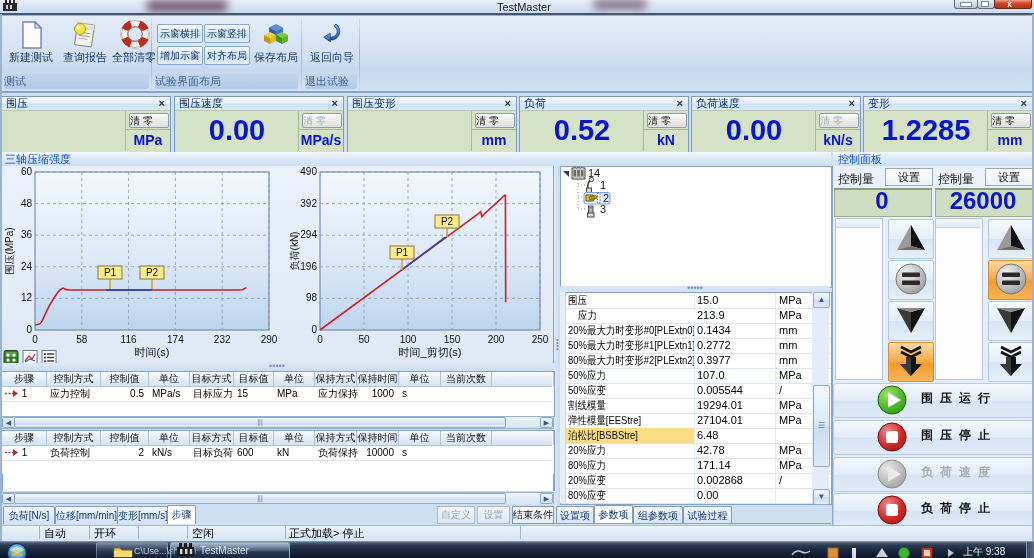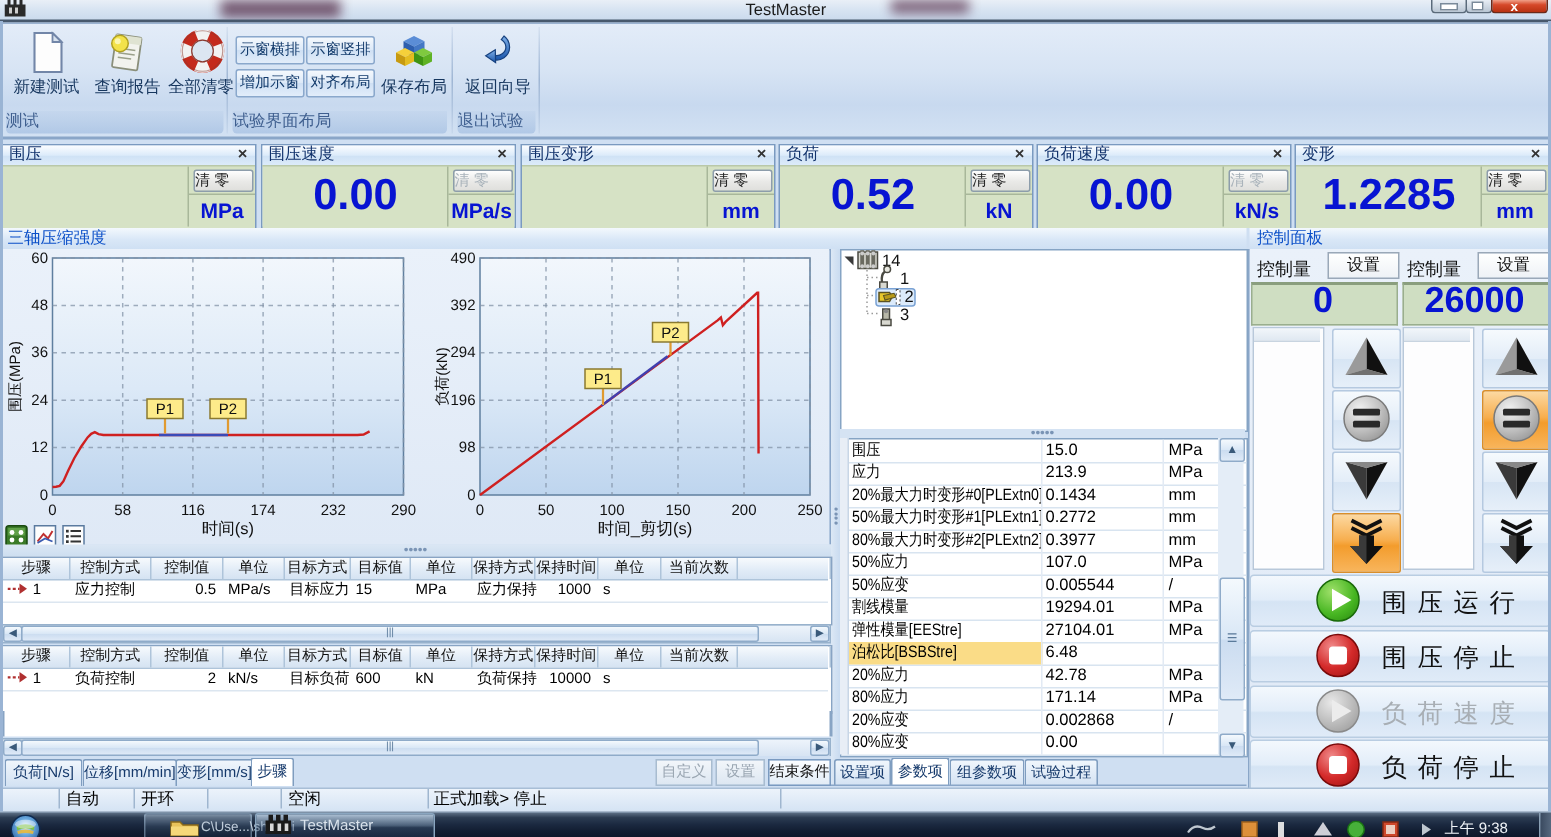--- a/index.html
+++ b/index.html
@@ -19,21 +19,21 @@
 .zbtn.dis{color:#a8b2ba}
 .ptitle{background:linear-gradient(180deg,#f3f8fd,#d9e7f7 55%,#cfe0f3);border-bottom:1px solid #93aecd;color:#0c50c8;font-size:11px}
 .panelbg{background:linear-gradient(180deg,#eaf1fa,#dfe9f6)}
 .white{background:#fff;border:1px solid #86a4c4}
 .tab{background:linear-gradient(180deg,#f0f6fc,#d3e2f3);border:1px solid #7f9dbf;border-bottom:none;border-radius:2px 2px 0 0;text-align:center;color:#15396b;font-size:10px;white-space:nowrap;overflow:hidden}
 .tab.act{background:#fff;color:#15396b}
 .cell{overflow:hidden;white-space:nowrap}
 .gbtn{background:linear-gradient(180deg,#f6fafd,#e3edf8 50%,#d7e5f4 51%,#e6eff9);border:1px solid #b5c9e0;border-radius:2px}
 .gbtn.org{background:linear-gradient(180deg,#fcd9a2,#f7ae4e 45%,#f39c2c 55%,#f8b55c);border:1px solid #d98e2a}
 .abtn{background:linear-gradient(180deg,#f3f8fd,#e2edf9 48%,#d5e4f4 52%,#e0ebf8);border:1px solid #b9cde2;border-radius:3px}
-.abtxt{font-size:17px;font-weight:normal;color:#111;letter-spacing:7px;white-space:nowrap}
+.abtxt{font-size:12px;font-weight:bold;color:#111;letter-spacing:7px;white-space:nowrap}
 .hdr{background:linear-gradient(180deg,#f7fafd,#e2ecf7 55%,#d5e3f2);color:#111}
 .hcell{position:absolute;top:0;height:14px;line-height:14px;text-align:center;border-right:1px solid #aec4da;font-size:10px;white-space:nowrap;overflow:hidden}
 .dcell{position:absolute;top:0;height:14px;line-height:14px;font-size:10px;color:#000;white-space:nowrap}
 .sbar{background:linear-gradient(180deg,#eef4fb,#d7e4f3);border:1px solid #98b2cc}
 .sthumb{background:linear-gradient(180deg,#f4f9fd,#d9e7f6 50%,#cbdcf0 51%,#dfeaf7);border:1px solid #8fabc9;border-radius:2px}
 .statbar{background:linear-gradient(180deg,#ecf3fb,#d3e2f3);border-top:1px solid #a8bed6}
 .scell{position:absolute;top:2px;height:12px;line-height:12px;font-size:11px;color:#000}
 .ssep{position:absolute;top:1px;height:13px;width:1px;background:#9fb6cf}
 svg text{font-family:"Liberation Sans",sans-serif}
 </style></head>
@@ -333,21 +333,21 @@
 <text x="40" y="47" font-size="11" fill="#111">3</text>
 </svg>
 <div class="a" style="left:560px;top:286px;width:270px;height:6px;background:#d5e3f3;text-align:center;color:#7a94b5;font-size:9px;line-height:4px">•••••</div>
 <div class="a white" style="left:560px;top:292px;width:270px;height:211px;overflow:hidden">
 <div class="a" style="left:0;top:0px;width:270px;height:15px;border-bottom:1px solid #d8e4f0">
 <div class="a cell" style="left:5px;top:0;width:126px;height:15px;line-height:15px;padding-left:2px;border-right:1px solid #e2eaf4"><span style="display:inline-block;white-space:nowrap;transform:scaleX(.86);transform-origin:0 50%">围压</span></div>
 <div class="a cell" style="left:136px;top:0;width:78px;height:15px;line-height:15px;border-right:1px solid #e2eaf4">15.0</div>
 <div class="a cell" style="left:218px;top:0;width:34px;height:15px;line-height:15px">MPa</div>
 </div>
 <div class="a" style="left:0;top:15px;width:270px;height:15px;border-bottom:1px solid #d8e4f0">
-<div class="a cell" style="left:5px;top:0;width:126px;height:15px;line-height:15px;padding-left:2px;border-right:1px solid #e2eaf4"><span style="display:inline-block;white-space:nowrap;transform:scaleX(.86);transform-origin:0 50%">应力</span></div>
+<div class="a cell" style="left:5px;top:0;width:126px;height:15px;line-height:15px;padding-left:12px;border-right:1px solid #e2eaf4"><span style="display:inline-block;white-space:nowrap;transform:scaleX(.86);transform-origin:0 50%">应力</span></div>
 <div class="a cell" style="left:136px;top:0;width:78px;height:15px;line-height:15px;border-right:1px solid #e2eaf4">213.9</div>
 <div class="a cell" style="left:218px;top:0;width:34px;height:15px;line-height:15px">MPa</div>
 </div>
 <div class="a" style="left:0;top:30px;width:270px;height:15px;border-bottom:1px solid #d8e4f0">
 <div class="a cell" style="left:5px;top:0;width:126px;height:15px;line-height:15px;padding-left:2px;border-right:1px solid #e2eaf4"><span style="display:inline-block;white-space:nowrap;transform:scaleX(.86);transform-origin:0 50%">20%最大力时变形#0[PLExtn0]</span></div>
 <div class="a cell" style="left:136px;top:0;width:78px;height:15px;line-height:15px;border-right:1px solid #e2eaf4">0.1434</div>
 <div class="a cell" style="left:218px;top:0;width:34px;height:15px;line-height:15px">mm</div>
 </div>
 <div class="a" style="left:0;top:45px;width:270px;height:15px;border-bottom:1px solid #d8e4f0">
 <div class="a cell" style="left:5px;top:0;width:126px;height:15px;line-height:15px;padding-left:2px;border-right:1px solid #e2eaf4"><span style="display:inline-block;white-space:nowrap;transform:scaleX(.86);transform-origin:0 50%">50%最大力时变形#1[PLExtn1]</span></div>

